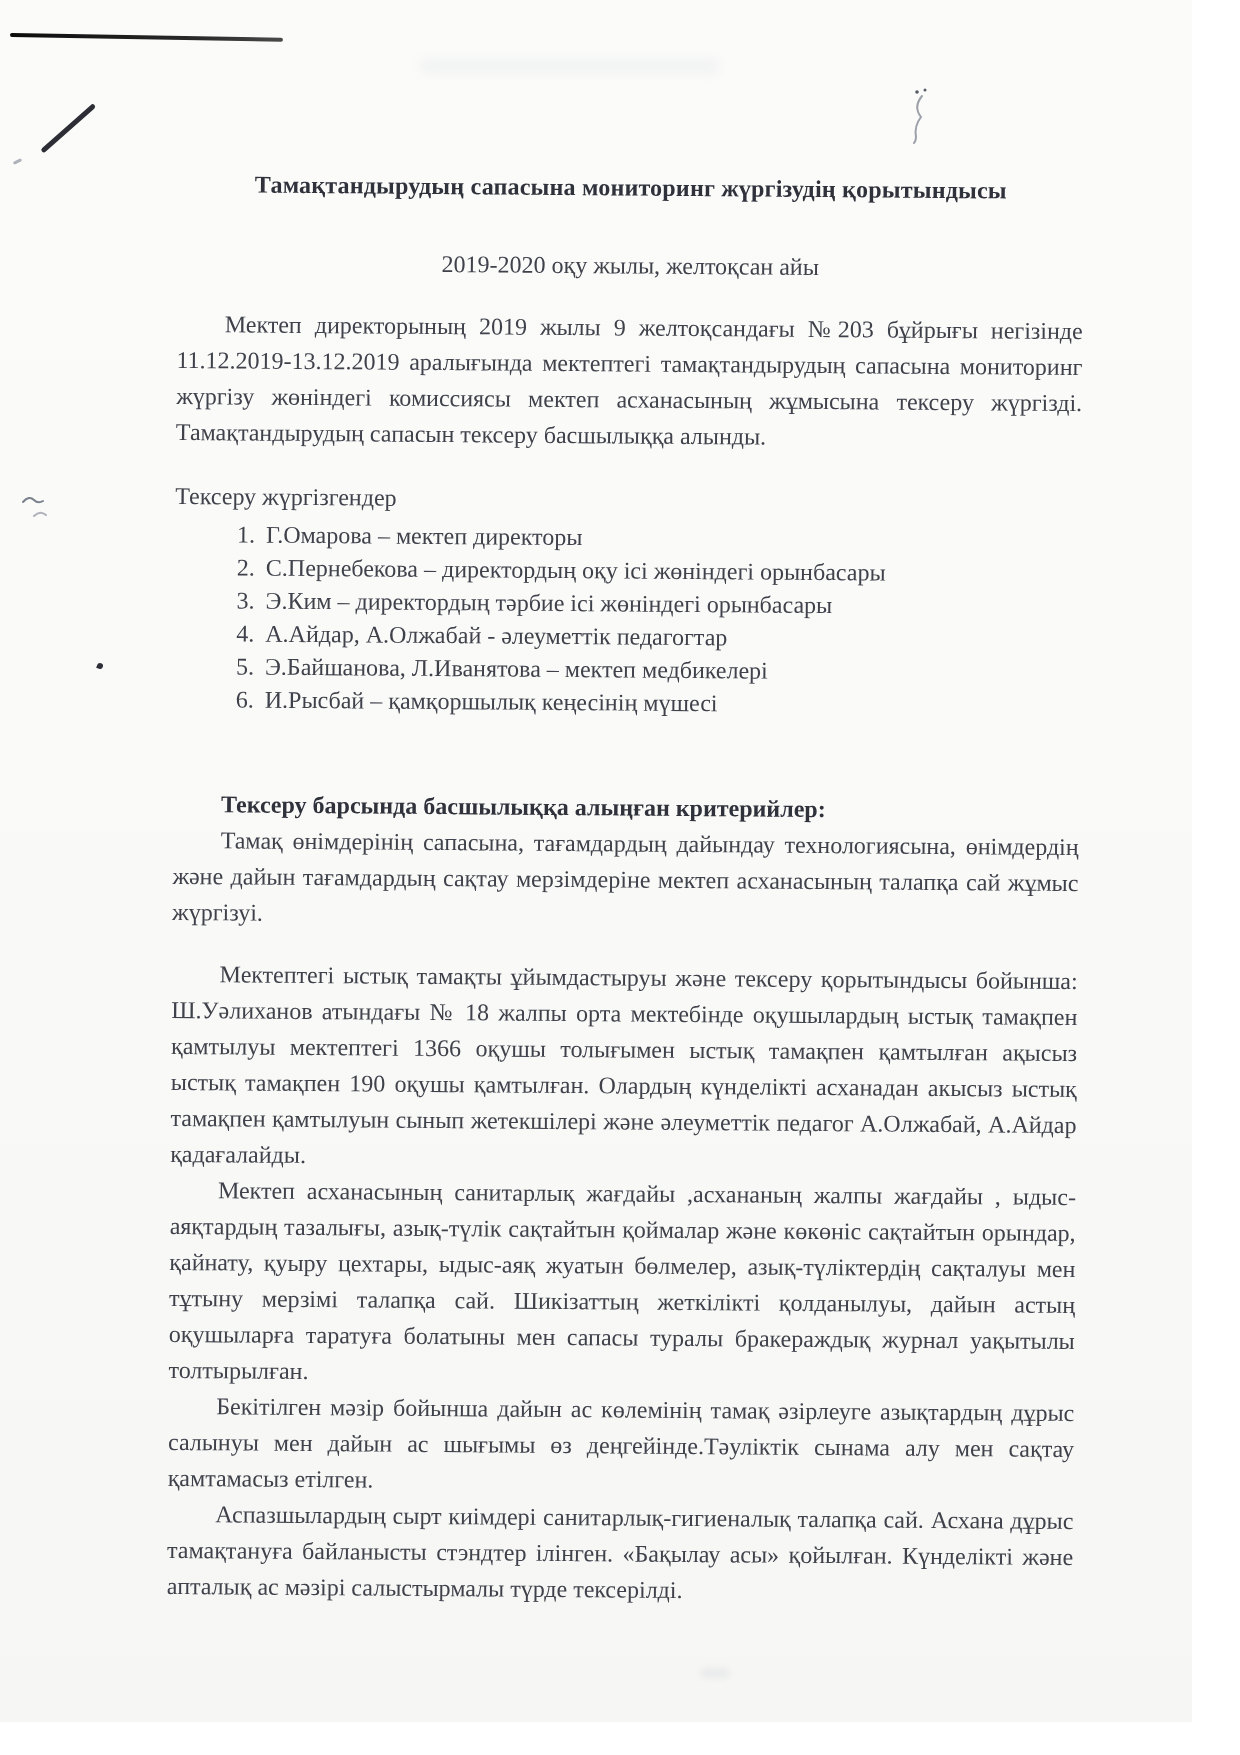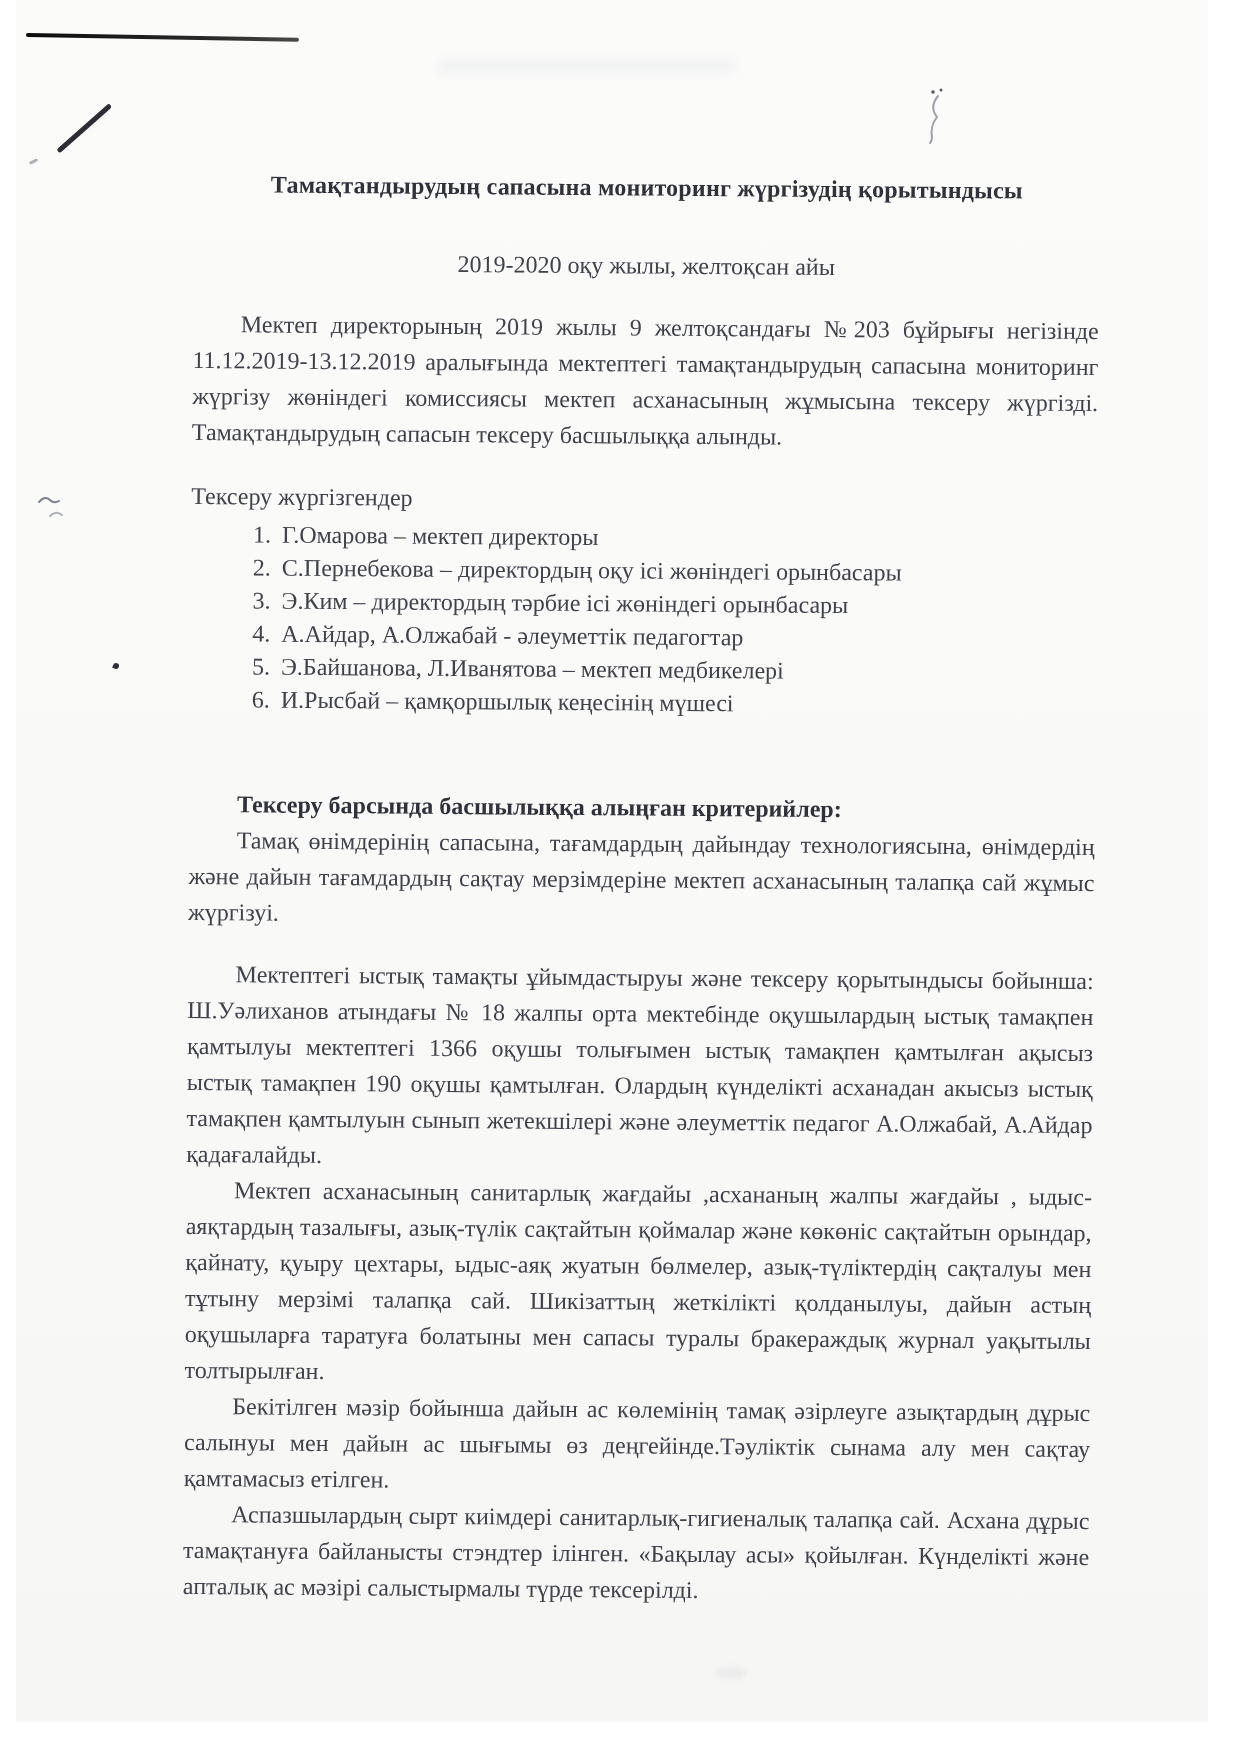--- a/index.html
+++ b/index.html
@@ -2,21 +2,21 @@
 <html><head>
 <meta charset="utf-8">
 <style>
   html,body{margin:0;padding:0;}
   body{
     width:1240px;height:1755px;position:relative;overflow:hidden;
     background:#ffffff;
     font-family:"Liberation Serif","DejaVu Serif",serif;
   }
   .scan{
-    position:absolute;left:16px;top:0;width:1192px;height:1722px;
+    position:absolute;left:0;top:0;width:1192px;height:1722px;
     background:linear-gradient(180deg,#fbfbfa 0%,#f9f9f7 55%,#f6f6f4 100%);
   }
   
   .top-edge-line{
     position:absolute;left:10px;top:33px;width:273px;height:4px;
     background:linear-gradient(90deg,#0c0c0c,#2a2a2a 70%,#4a4a4a);
     transform:rotate(1deg);transform-origin:0 50%;border-radius:2px;
   }
   .pen-slash{
     position:absolute;left:42px;top:149px;width:70px;height:5px;

